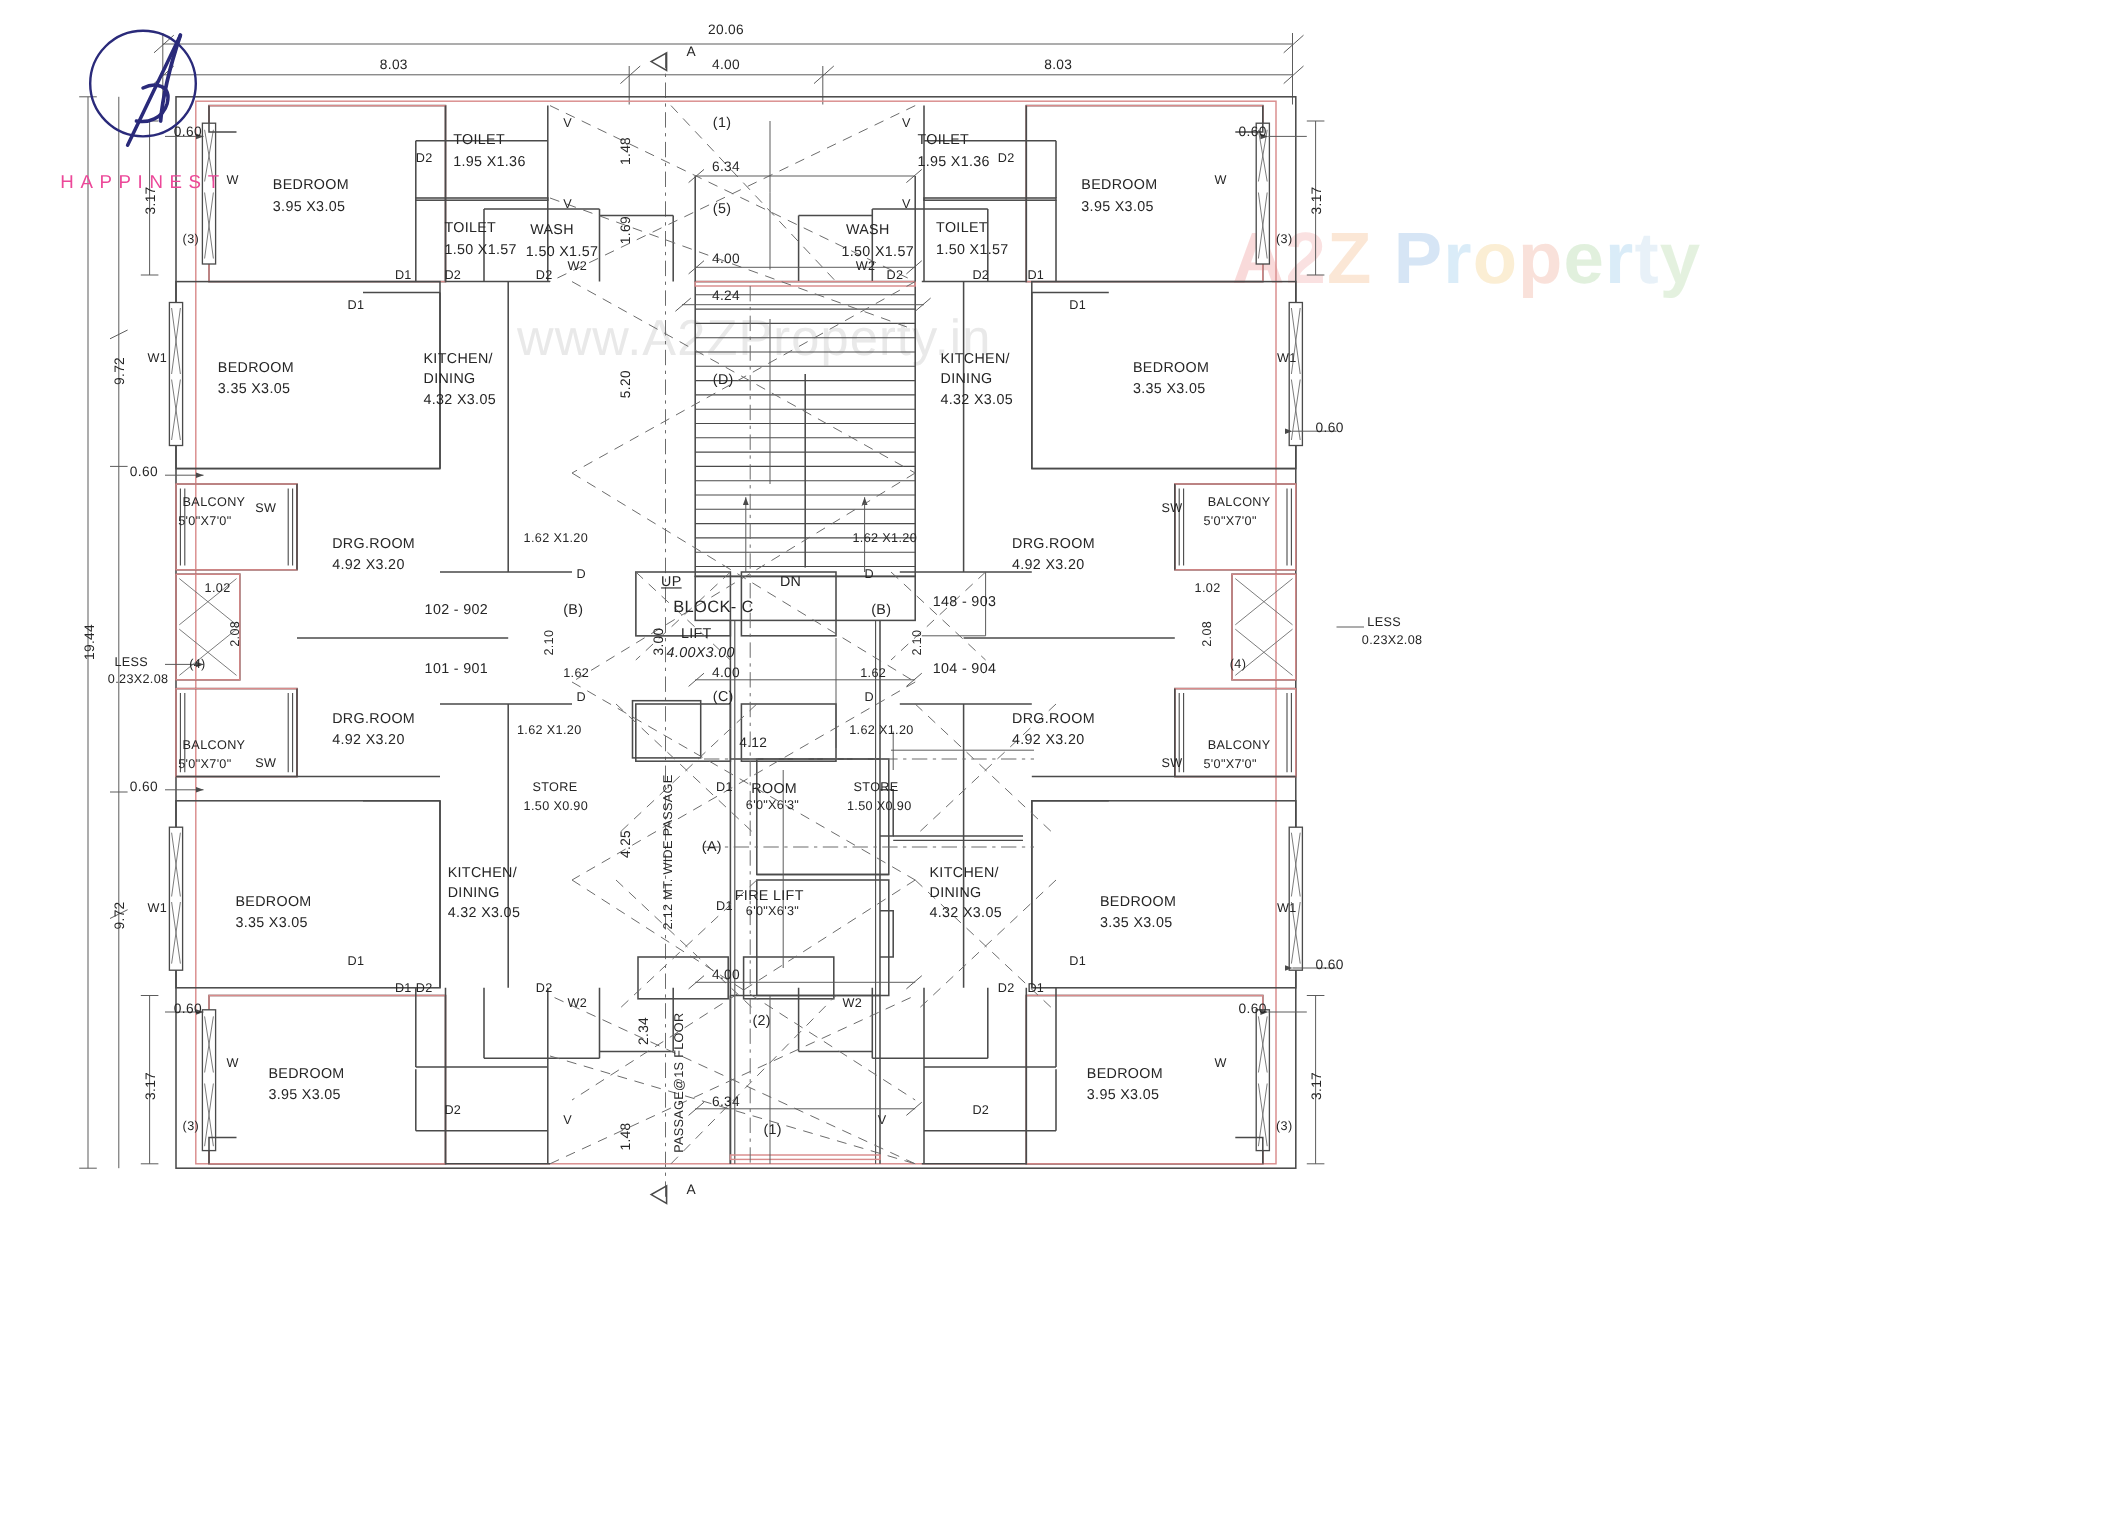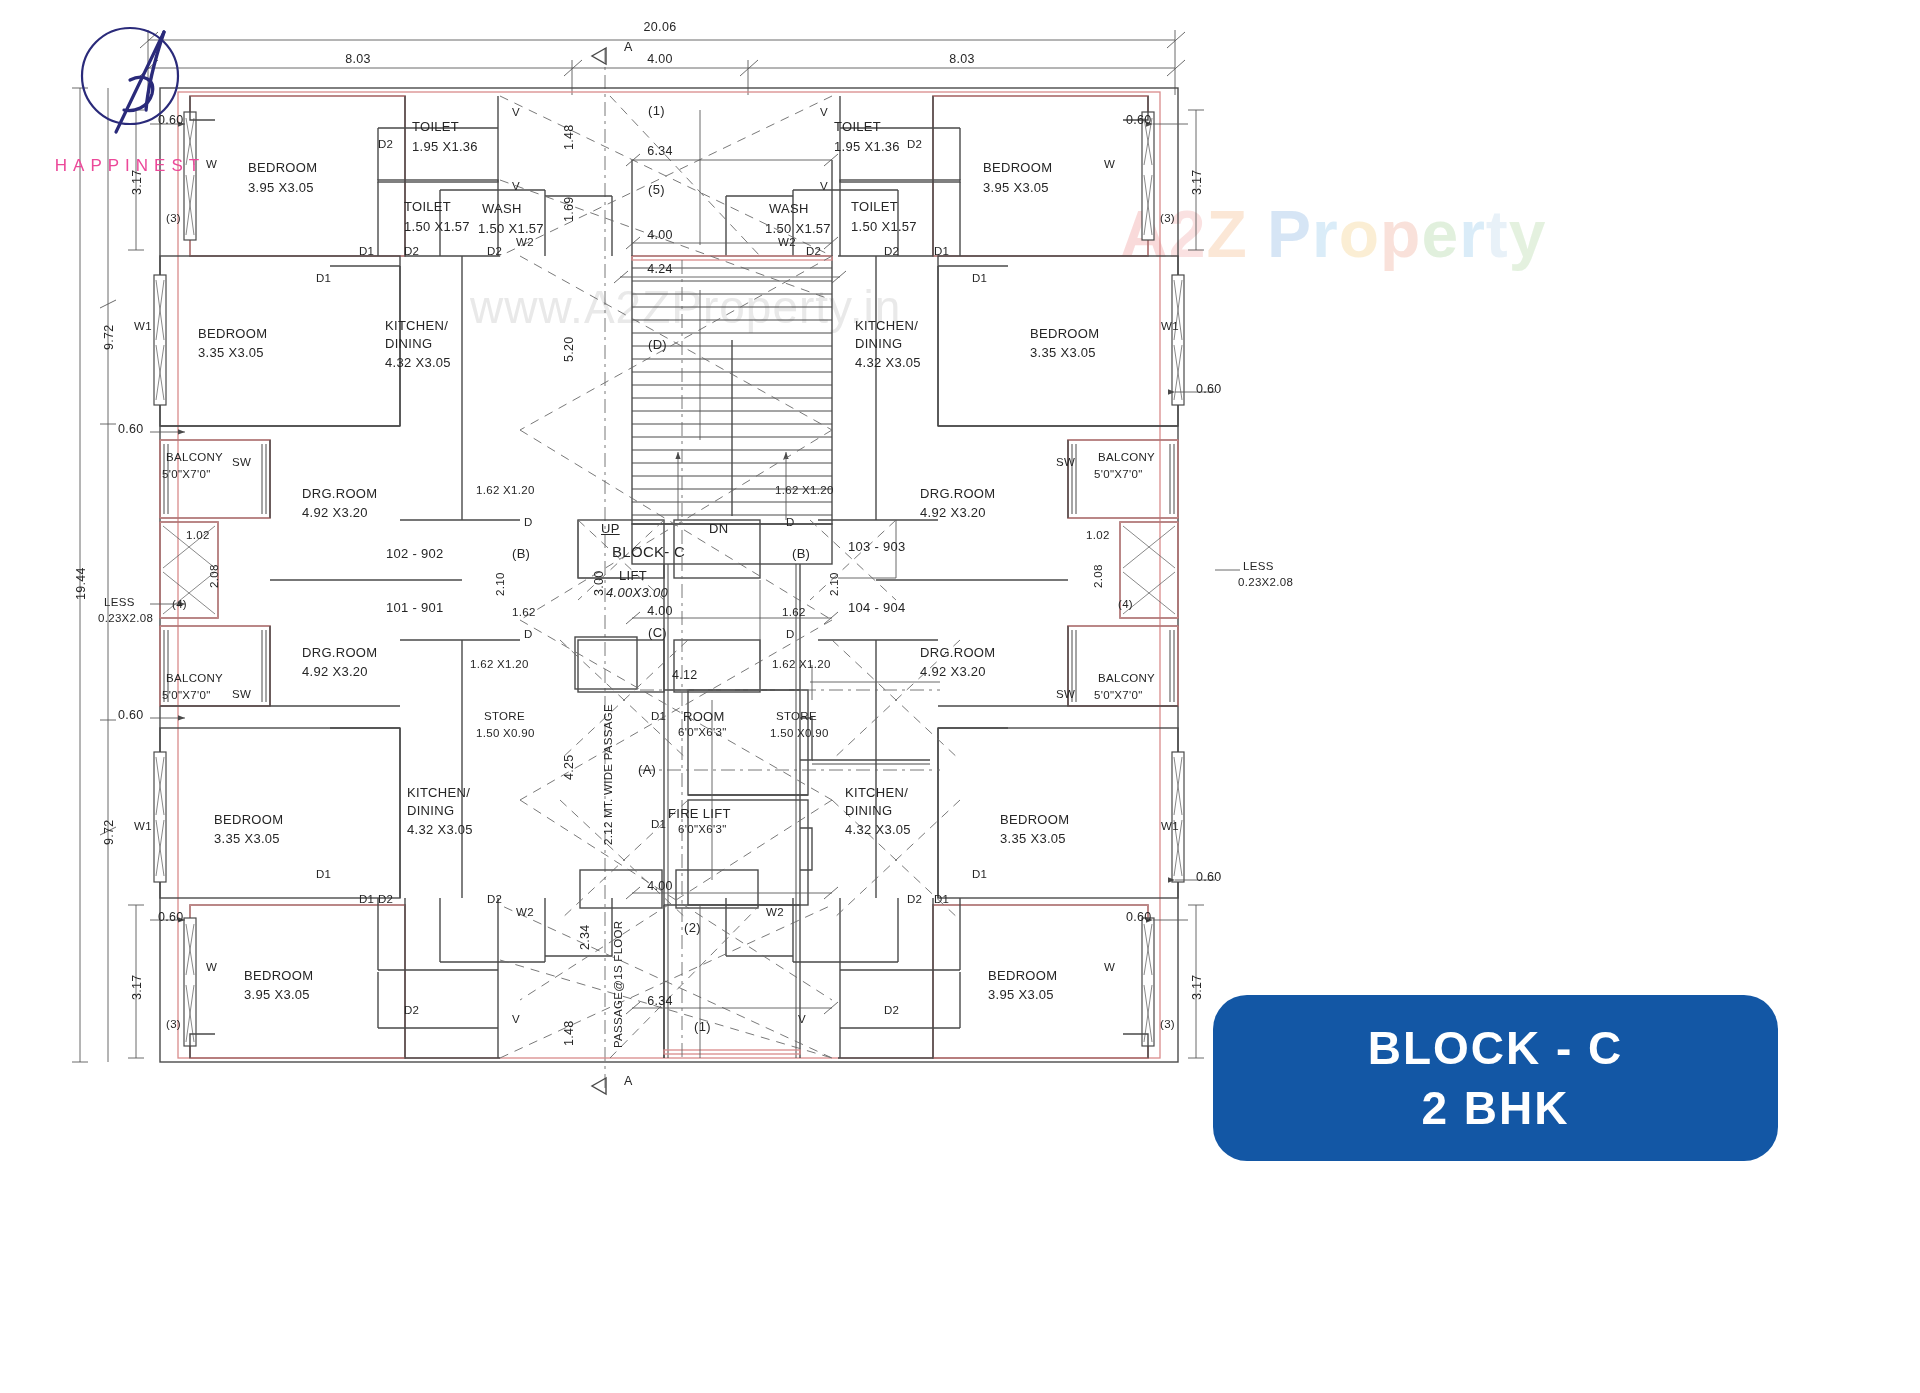--- a/index.html
+++ b/index.html
@@ -570,21 +570,21 @@
   <div class="lbl s rot90" style="left:828px;top:596px;">2.10</div>
   <div class="lbl s" style="left:782px;top:606px;">1.62</div>
   <div class="lbl s" style="left:1086px;top:529px;">1.02</div>
   <div class="lbl s rot90" style="left:1092px;top:588px;">2.08</div>
   <div class="lbl s" style="left:1160px;top:212px;">(3)</div>
   <div class="lbl s" style="left:1160px;top:1018px;">(3)</div>
   <div class="lbl s" style="left:1118px;top:598px;">(4)</div>
 
   <div class="lbl" style="left:386px;top:546px;">102 - 902</div>
   <div class="lbl" style="left:386px;top:600px;">101 - 901</div>
-  <div class="lbl" style="left:848px;top:539px;">103 - 903</div>
+  <div class="lbl" style="left:848px;top:539px;">148 - 903</div>
   <div class="lbl" style="left:848px;top:600px;">104 - 904</div>
 
   <div class="lbl" style="left:601px;top:521px;text-decoration:underline;">UP</div>
   <div class="lbl" style="left:709px;top:521px;">DN</div>
   <div class="lbl" style="left:612px;top:543px;font-size:15px;">BLOCK- C</div>
   <div class="lbl" style="left:619px;top:568px;">LIFT</div>
   <div class="lbl" style="left:606px;top:585px;font-style:italic;">4.00X3.00</div>
   <div class="lbl" style="left:683px;top:709px;">ROOM</div>
   <div class="lbl s" style="left:678px;top:726px;">6'0"X6'3"</div>
   <div class="lbl" style="left:668px;top:806px;">FIRE LIFT</div>
@@ -625,18 +625,14 @@
       <svg width="140" height="140" viewBox="0 0 140 140">
         <circle cx="70" cy="62" r="48" fill="none" stroke="#2a2a7a" stroke-width="2.2"></circle>
         <path d="M104,18 L56,118" stroke="#2a2a7a" stroke-width="3.2" fill="none" stroke-linecap="round"></path>
         <path d="M104,18 C94,48 88,72 86,96" stroke="#2a2a7a" stroke-width="3.4" fill="none" stroke-linecap="round"></path>
         <path d="M70,66 C82,60 96,64 92,80 C88,94 74,98 64,96" stroke="#2a2a7a" stroke-width="3.2" fill="none" stroke-linecap="round"></path>
       </svg>
     </div>
     <div class="sub">HAPPINEST</div>
   </div>
 
-  <div id="badge" style="background: rgb(19, 87, 165);">
-    <div class="l1">BLOCK - C</div>
-    <div class="l2">2 BHK</div>
-  </div>
 
 </div>
 
 </body></html>

